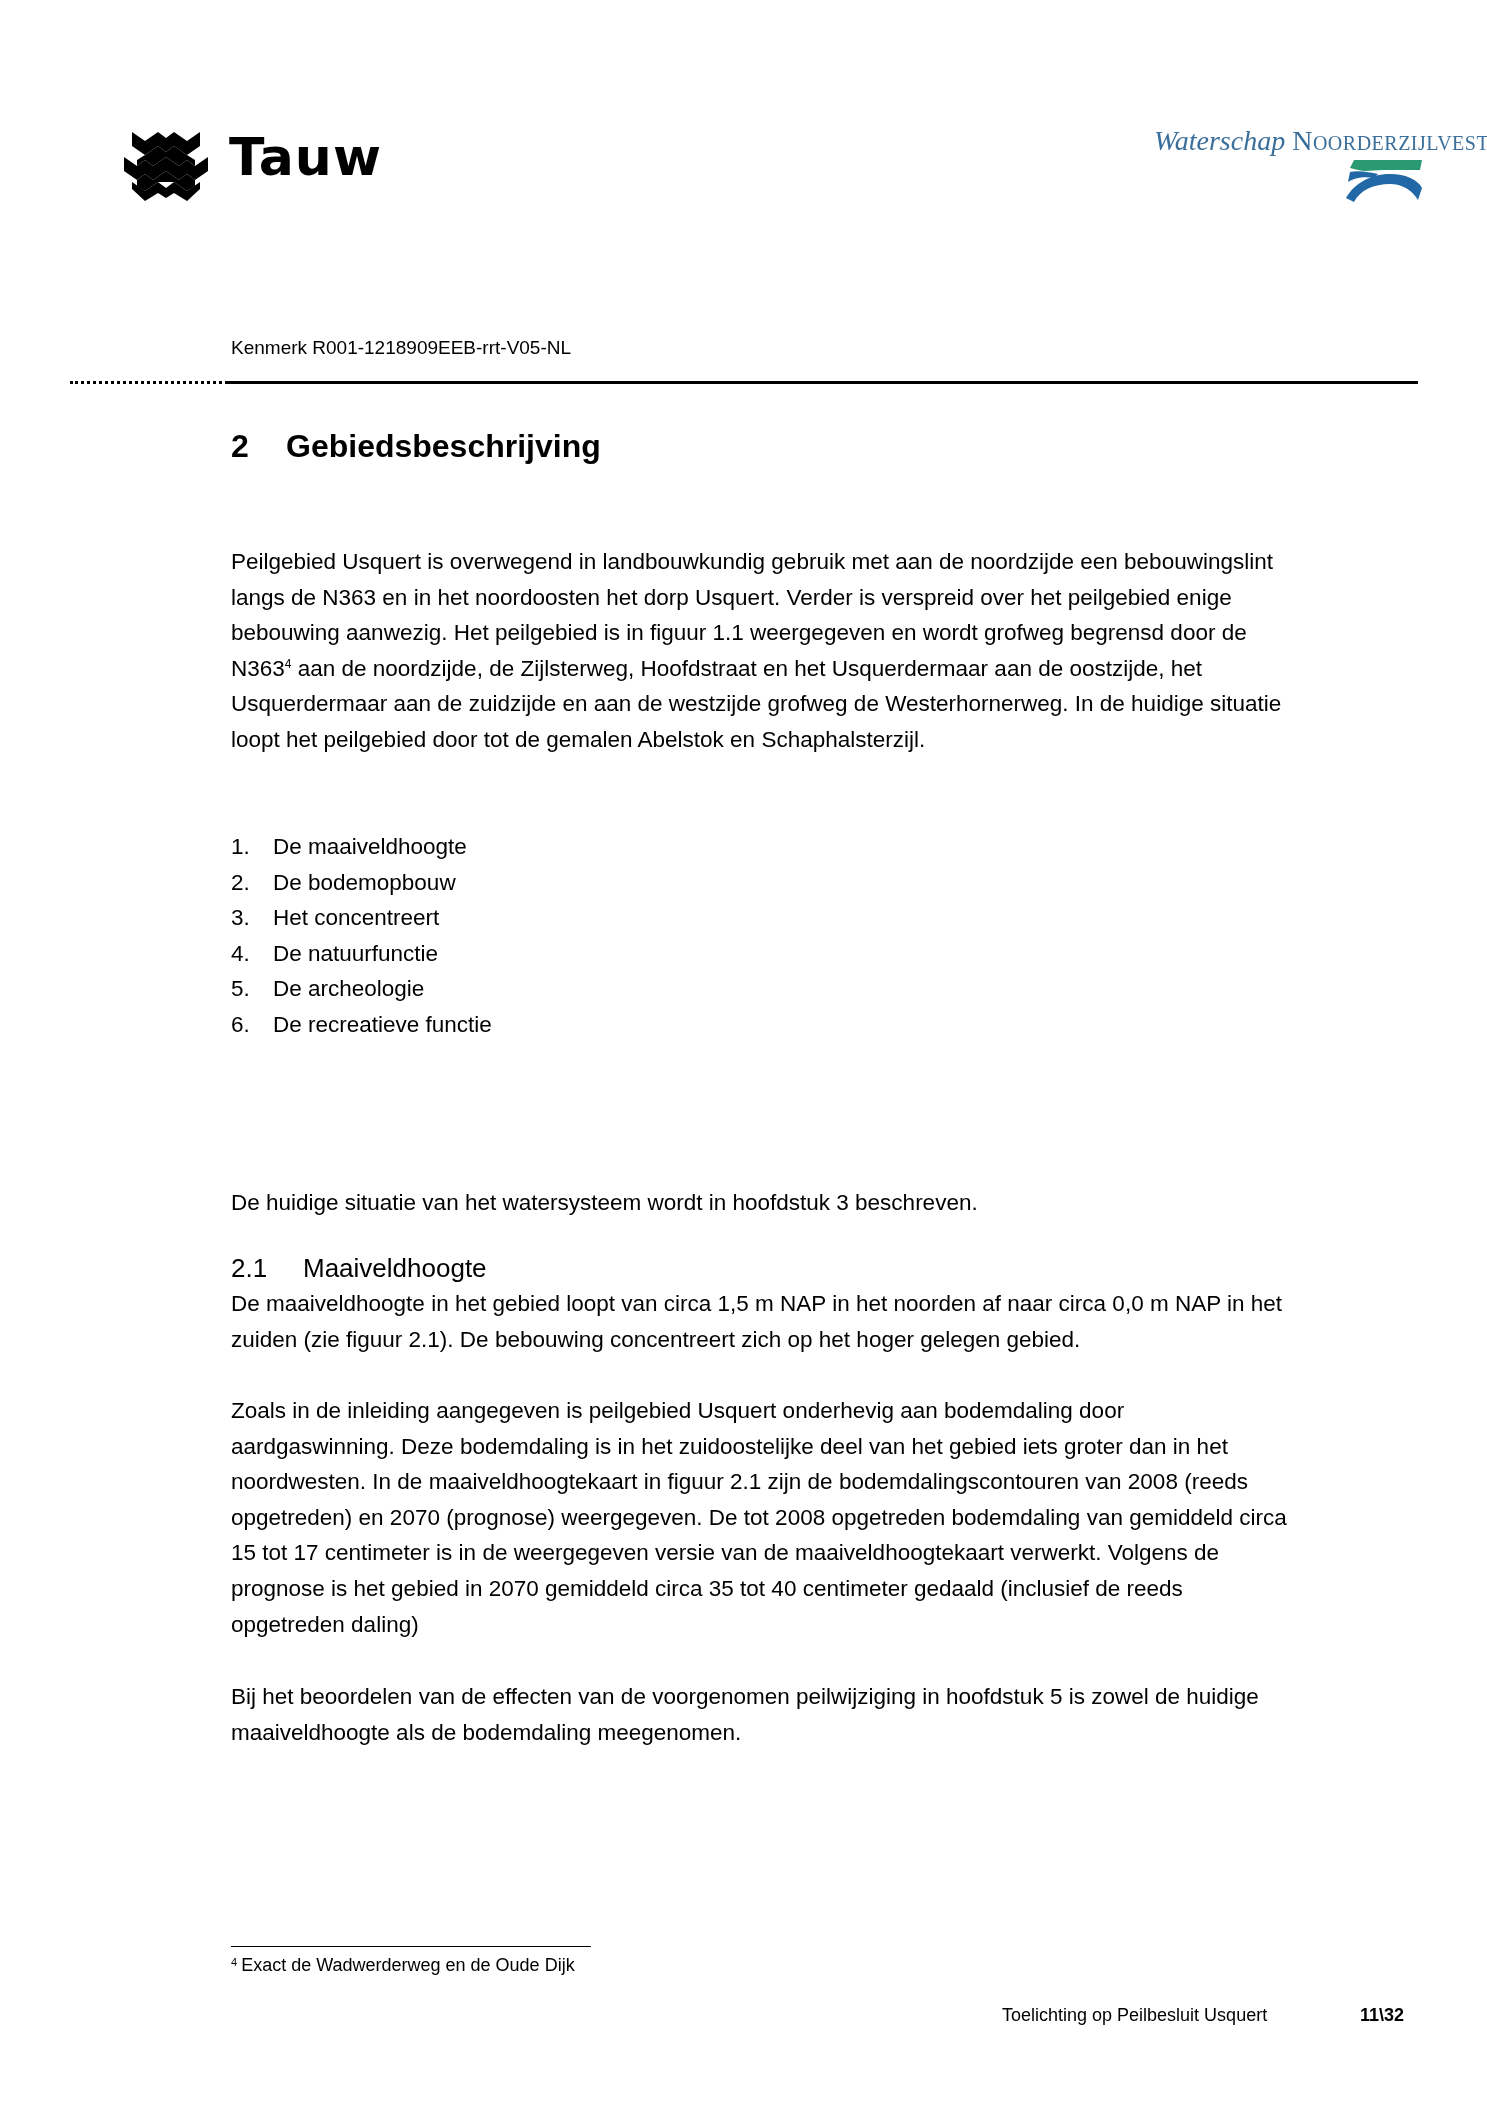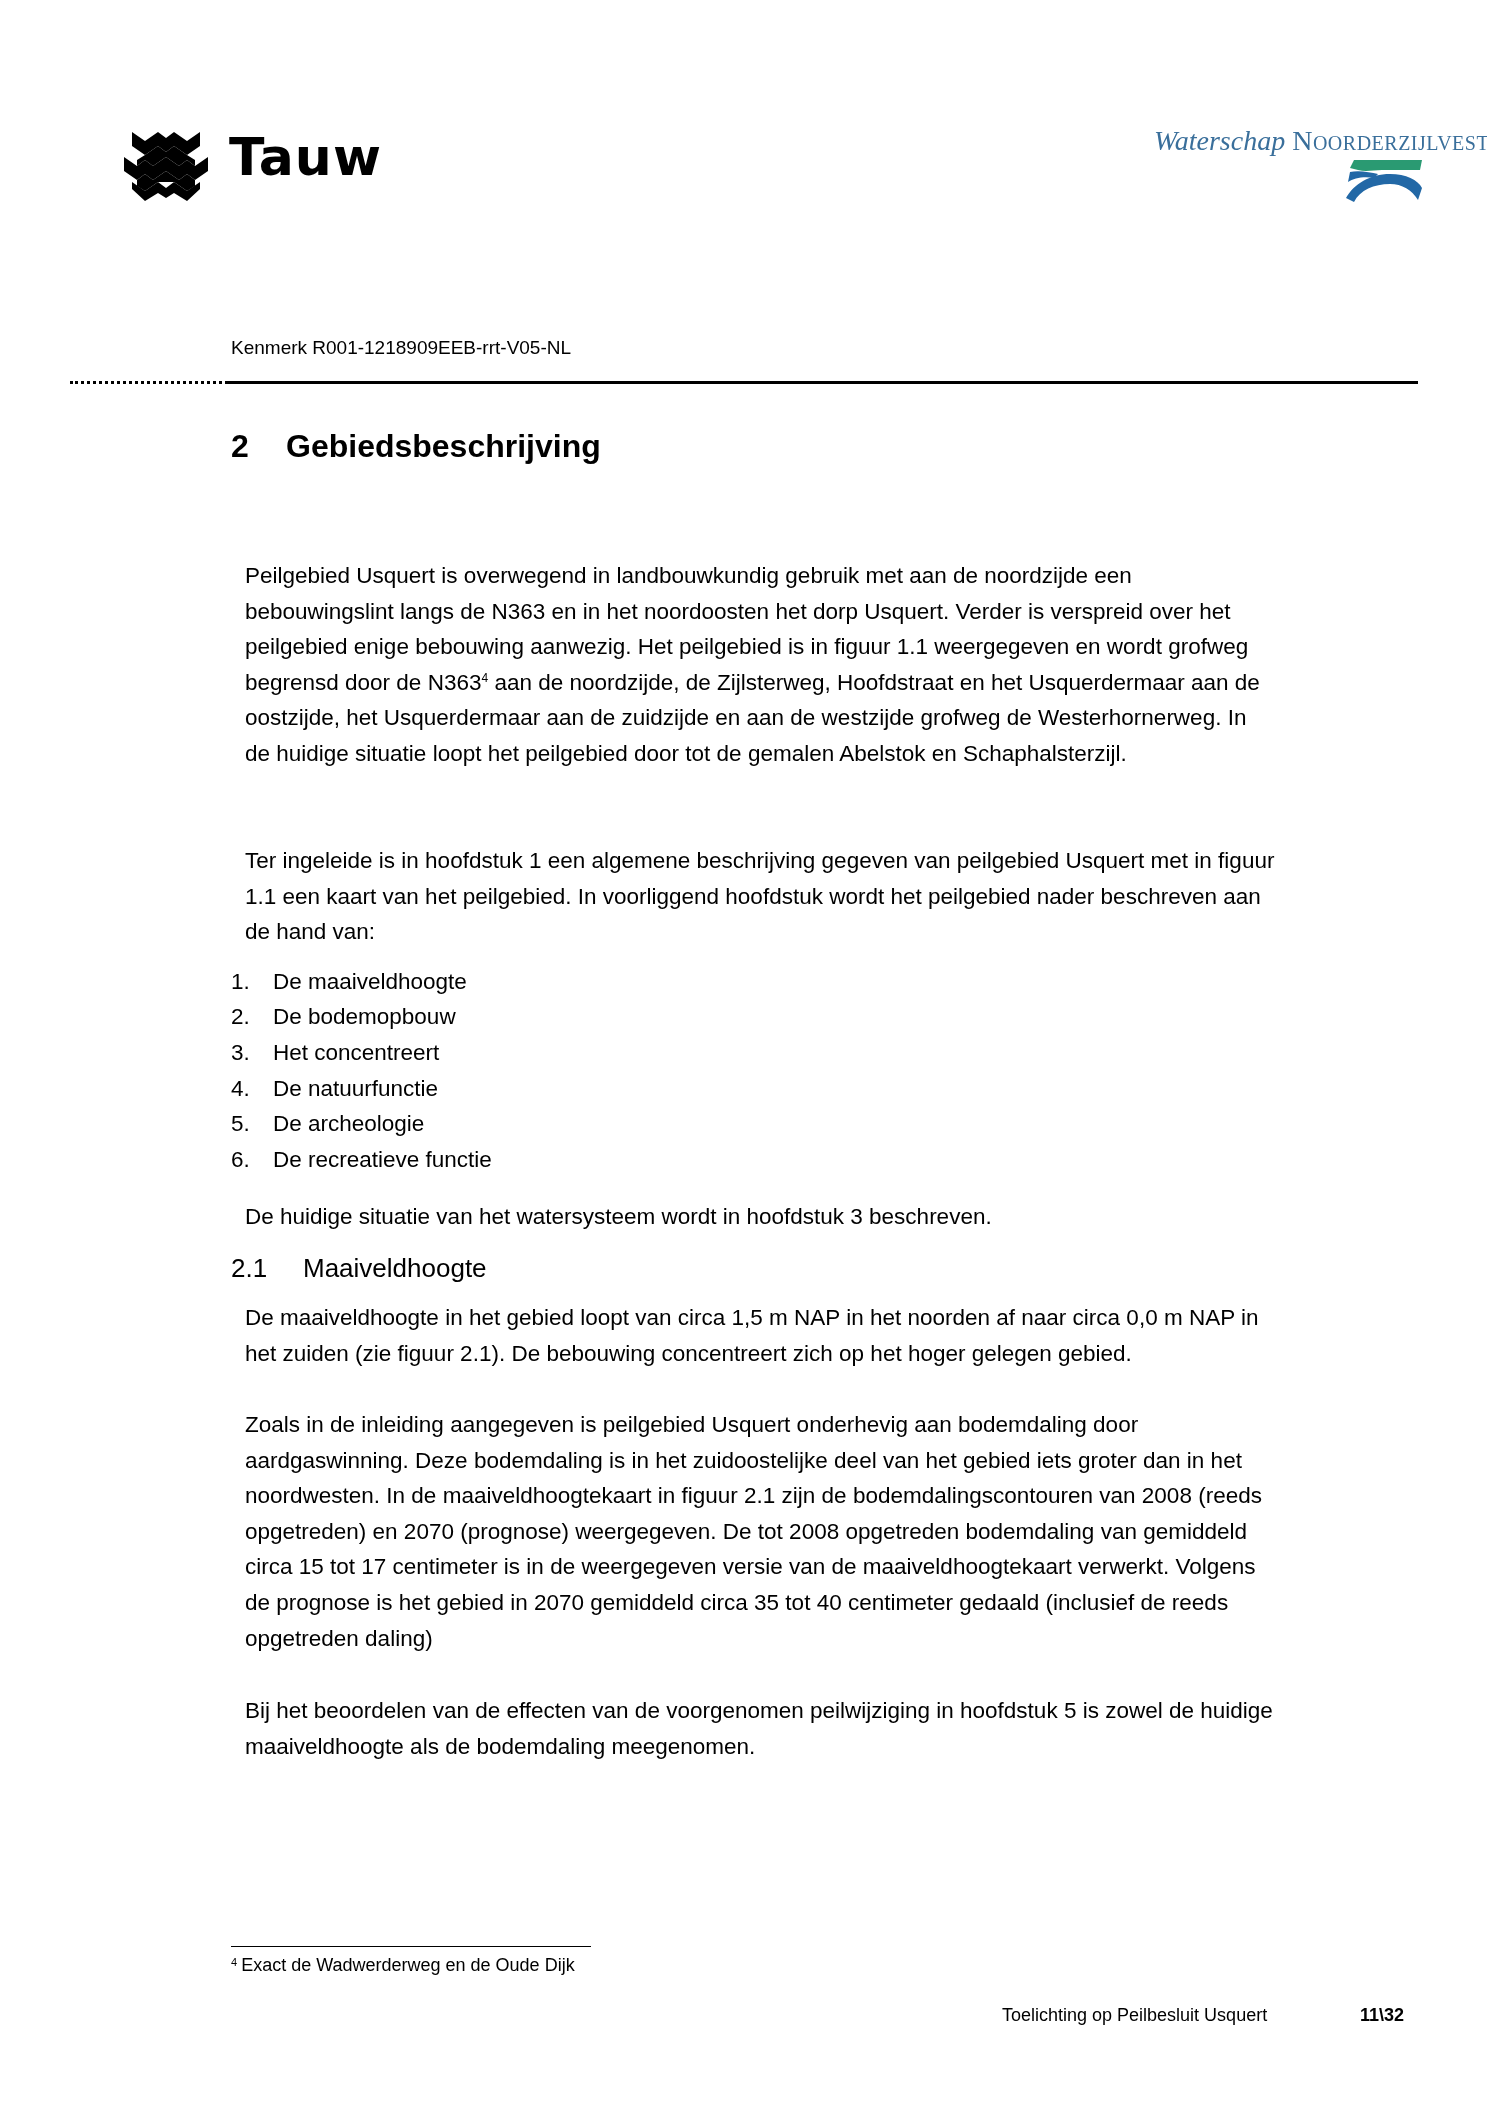--- a/index.html
+++ b/index.html
@@ -12,21 +12,21 @@
   .ws-text { left: 1154px; top: 128px; font-family: "Liberation Serif", serif; color: #3a6f9b; font-size: 28px; line-height: 26px; white-space: nowrap; }
   .ws-text .italic { font-style: italic; }
   .ws-text .sc { font-variant: small-caps; letter-spacing: 0.5px; }
   .ws-mark { left: 1344px; top: 158px; width: 80px; height: 44px; }
   .kenmerk { left: 231px; top: 335px; font-size: 19px; line-height: 26px; }
   .rule-dotted { left: 70px; top: 381px; width: 158px; height: 0; border-top: 3px dotted #000; }
   .rule-solid { left: 228px; top: 381px; width: 1190px; height: 3px; background: #000; }
   .h1 { left: 231px; top: 423px; font-size: 32px; font-weight: bold; line-height: 46px; white-space: nowrap; }
   .h1 .num { display: inline-block; width: 55px; }
   .body { left: 231px; width: 1060px; font-size: 22.5px; line-height: 35.6px; }
-  .body p { margin: 14px; }
+  .body p { margin: 0; }
   sup { font-size: 12px; vertical-align: top; position: relative; top: -4px; }
   .list { list-style: none; margin: 0; padding: 0; }
   .list li { display: flex; }
   .list .n { width: 42px; }
   .h2 { left: 231px; top: 1252px; font-size: 26px; font-weight: normal; line-height: 32px; white-space: nowrap; }
   .h2 .num { display: inline-block; width: 72px; }
   .fn-rule { left: 231px; top: 1946px; width: 360px; height: 1px; background: #000; }
   .fn { left: 231px; top: 1953px; font-size: 18px; line-height: 24px; white-space: nowrap; text-align: right; }
   .fn sup { font-size: 11px; top: -3px; margin-right: 4px; }
   .footer-title { left: 1002px; top: 2003px; font-size: 18px; line-height: 24px; white-space: nowrap; }
@@ -64,21 +64,20 @@
 
 <div class="abs h1">
   <span class="num">2</span><span>Gebiedsbeschrijving</span>
 </div>
 
 <div class="abs body" style="top:544px;">
   <p><span>Peilgebied Usquert is overwegend in landbouwkundig gebruik met aan de noordzijde een bebouwingslint langs de N363 en in het noordoosten het dorp Usquert. Verder is verspreid over het peilgebied enige bebouwing aanwezig. Het peilgebied is in figuur 1.1 weergegeven en wordt grofweg begrensd door de N363</span><sup>4</sup><span> aan de noordzijde, de Zijlsterweg, Hoofdstraat en het Usquerdermaar aan de oostzijde, het Usquerdermaar aan de zuidzijde en aan de westzijde grofweg de Westerhornerweg. In de huidige situatie loopt het peilgebied door tot de gemalen Abelstok en Schaphalsterzijl.</span></p>
 </div>
 
 <div class="abs body" style="top:829px;">
-  <p>Ter ingeleide is in hoofdstuk 1 een algemene beschrijving gegeven van peilgebied Usquert met in figuur 1.1 een kaart van het peilgebied. In voorliggend hoofdstuk wordt het peilgebied nader beschreven aan de hand van:</p>
   <ol class="list">
     <li>
         <span class="n">1.</span>
         <span>De maaiveldhoogte</span>
       </li>
     <li>
         <span class="n">2.</span>
         <span>De bodemopbouw</span>
       </li>
     <li>

